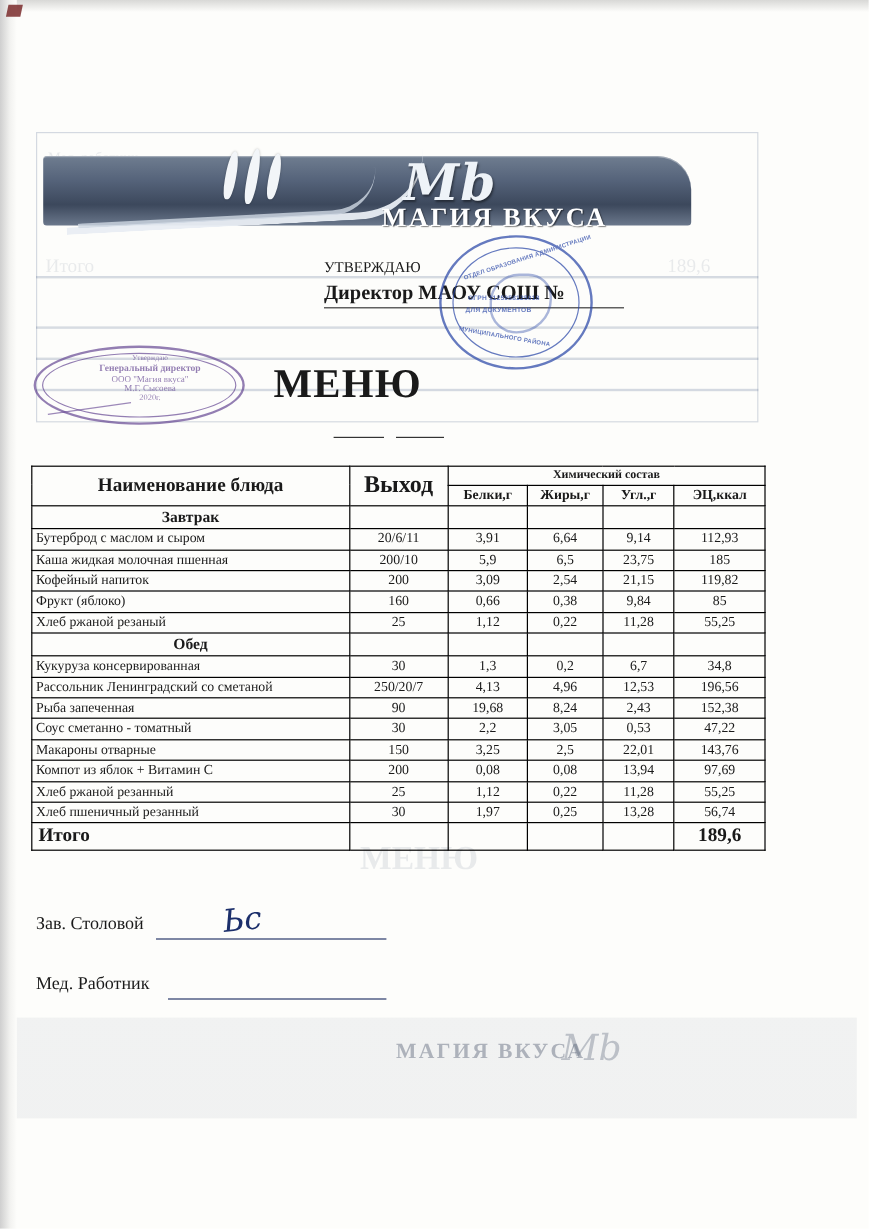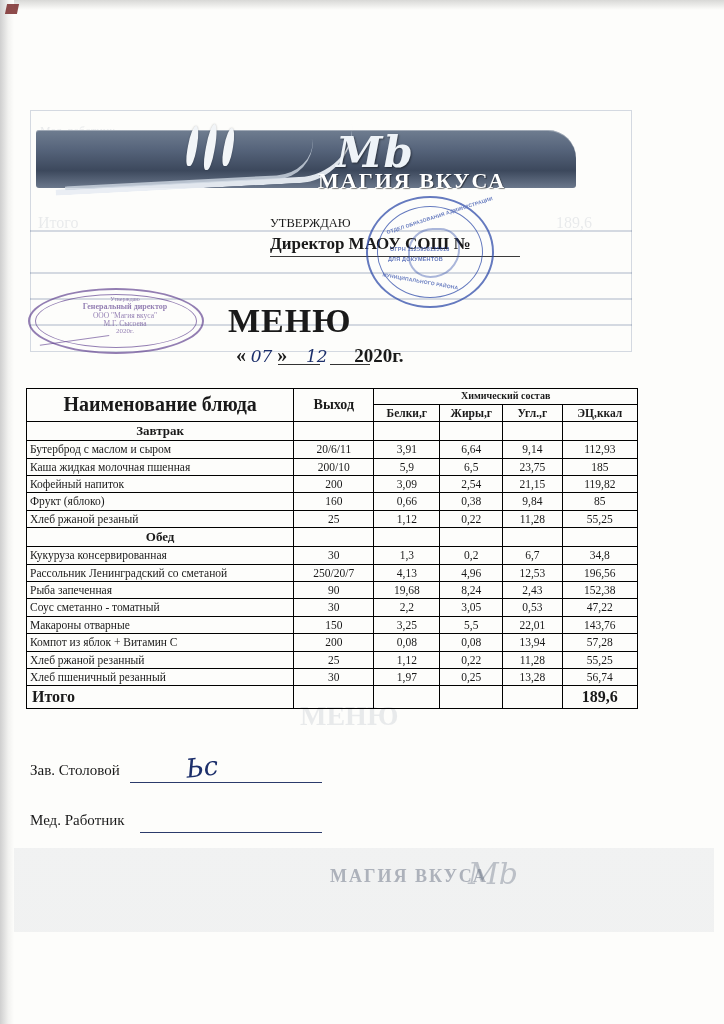--- a/index.html
+++ b/index.html
@@ -274,22 +274,22 @@
   }
   table.menu th, table.menu td {
     border: 1px solid #000;
     padding: 1px 3px;
     line-height: 1.25;
   }
   table.menu th {
     text-align: center;
     font-weight: 700;
   }
-  .th-name { font-size: 20px; }
-  .th-out { font-size: 14px; }
+  .th-name { font-size: 16px; }
+  .th-out { font-size: 20px; }
   .th-chem { font-size: 10px; }
   .th-sub { font-size: 11.5px; font-weight: 700; }
   td.name { text-align: left; font-size: 11.5px; padding-left: 5px; }
   td.num  { text-align: center; font-size: 11.5px; }
   tr.section td {
     text-align: center;
     font-weight: 700;
     font-size: 13px;
   }
   tr.total td {
@@ -400,27 +400,20 @@
   <div class="stamp-oval">
     <div class="r1">Утверждаю</div>
     <div class="r2">Генеральный директор</div>
     <div class="r3">ООО "Магия вкуса"</div>
     <div class="r4">М.Г. Сысоева</div>
     <div class="r5">2020г.</div>
   </div>
   <div class="stamp-oval-sign"></div>
 
   <div class="menu-title">МЕНЮ</div>
-  <div class="date-line">
-    <span class="q">«</span>
-    <span class="hand">07</span>
-    <span class="q">»</span>
-    <span class="hand" style="margin-left:14px">12</span>
-    <span style="margin-left:22px">2020г.</span>
-  </div>
   <div class="date-u1"></div>
   <div class="date-u2"></div>
 
   <table class="menu">
     <thead>
       <tr>
         <th class="th-name" rowspan="2" style="width:280px">Наименование блюда</th>
         <th class="th-out" rowspan="2" style="width:78px">Выход</th>
         <th class="th-chem" colspan="4">Химический состав</th>
       </tr>
@@ -521,31 +514,31 @@
         <td class="num">30</td>
         <td class="num">2,2</td>
         <td class="num">3,05</td>
         <td class="num">0,53</td>
         <td class="num">47,22</td>
       </tr>
       <tr>
         <td class="name">Макароны отварные</td>
         <td class="num">150</td>
         <td class="num">3,25</td>
-        <td class="num">5,5</td>
+        <td class="num">2,5</td>
         <td class="num">22,01</td>
         <td class="num">143,76</td>
       </tr>
       <tr>
         <td class="name">Компот из яблок + Витамин С</td>
         <td class="num">200</td>
         <td class="num">0,08</td>
         <td class="num">0,08</td>
         <td class="num">13,94</td>
-        <td class="num">57,28</td>
+        <td class="num">97,69</td>
       </tr>
       <tr>
         <td class="name">Хлеб ржаной резанный</td>
         <td class="num">25</td>
         <td class="num">1,12</td>
         <td class="num">0,22</td>
         <td class="num">11,28</td>
         <td class="num">55,25</td>
       </tr>
       <tr>

